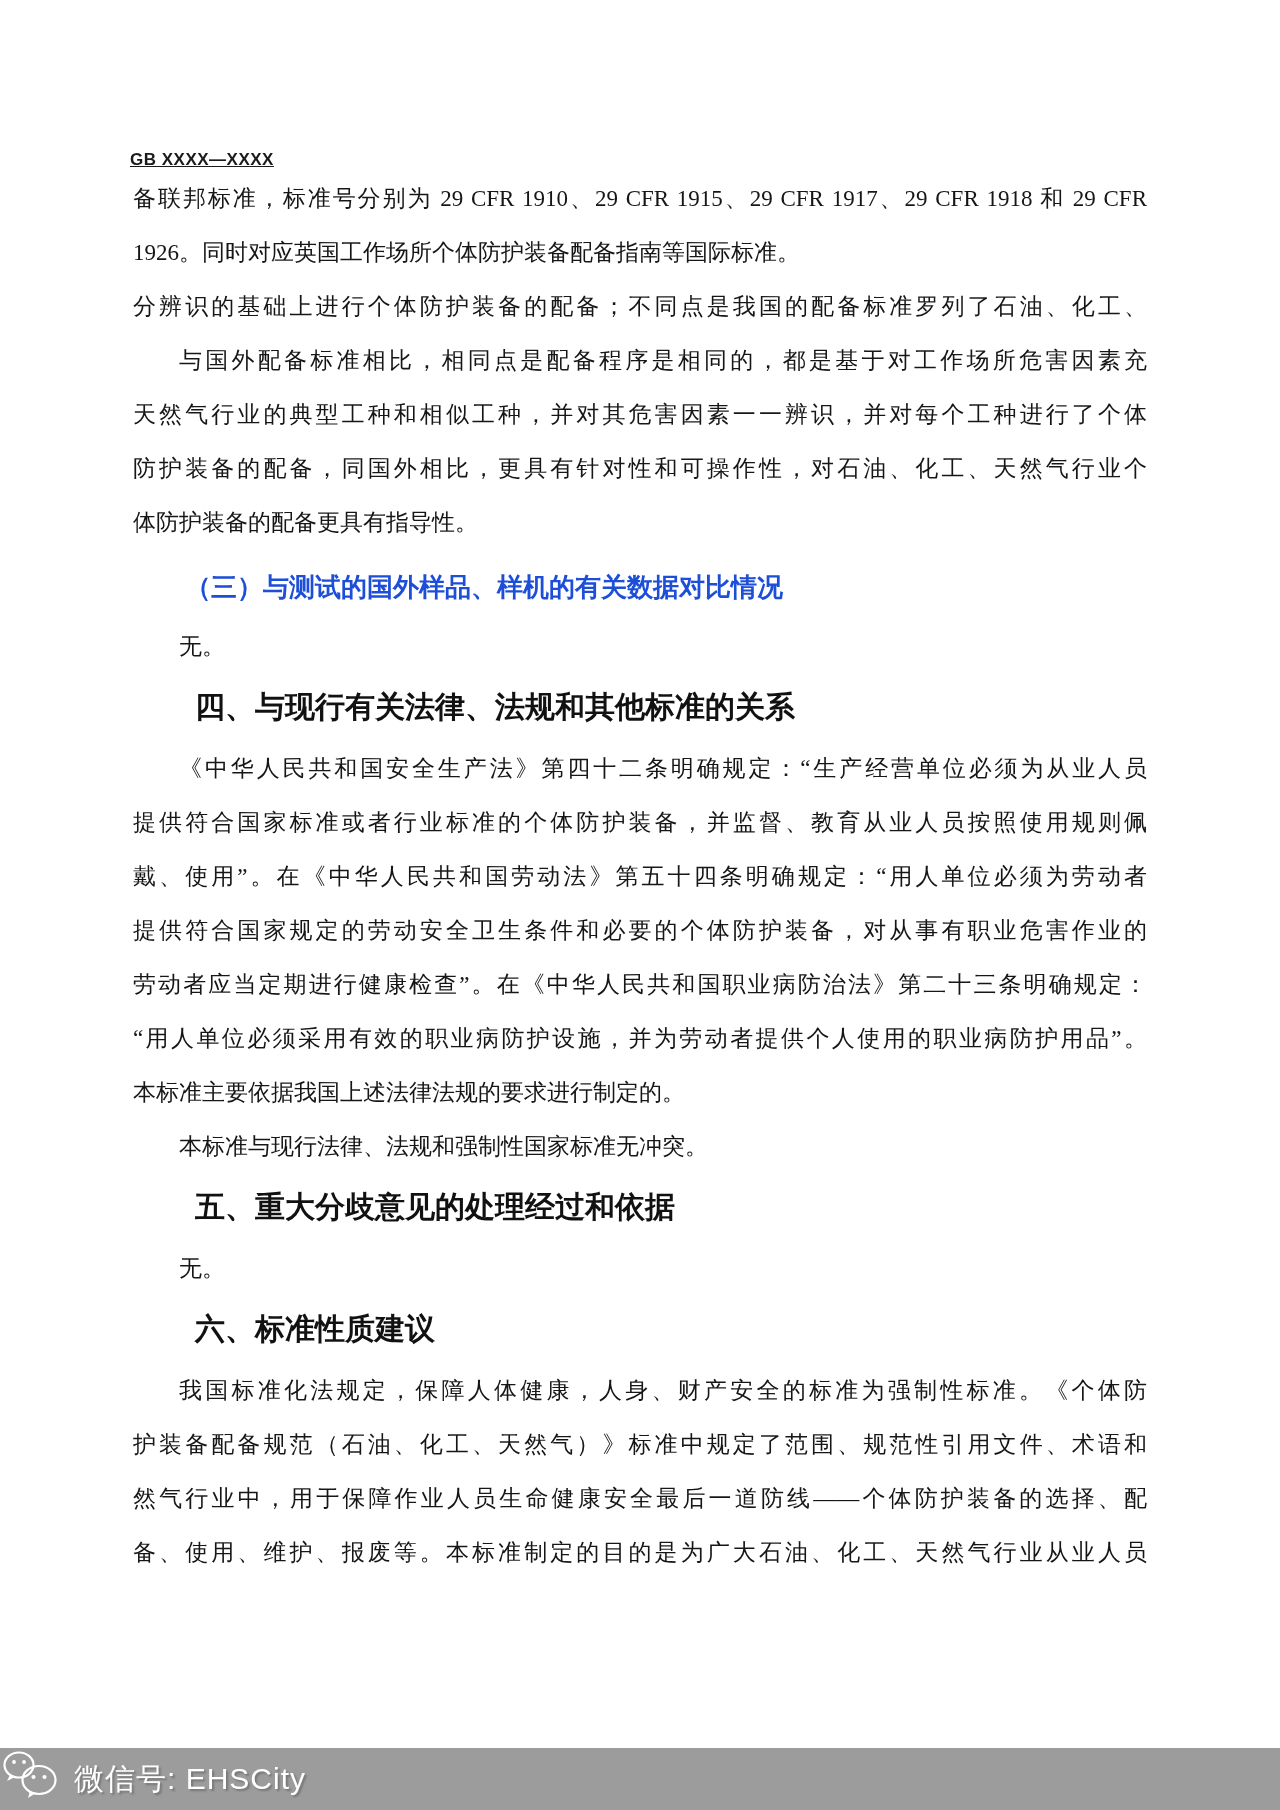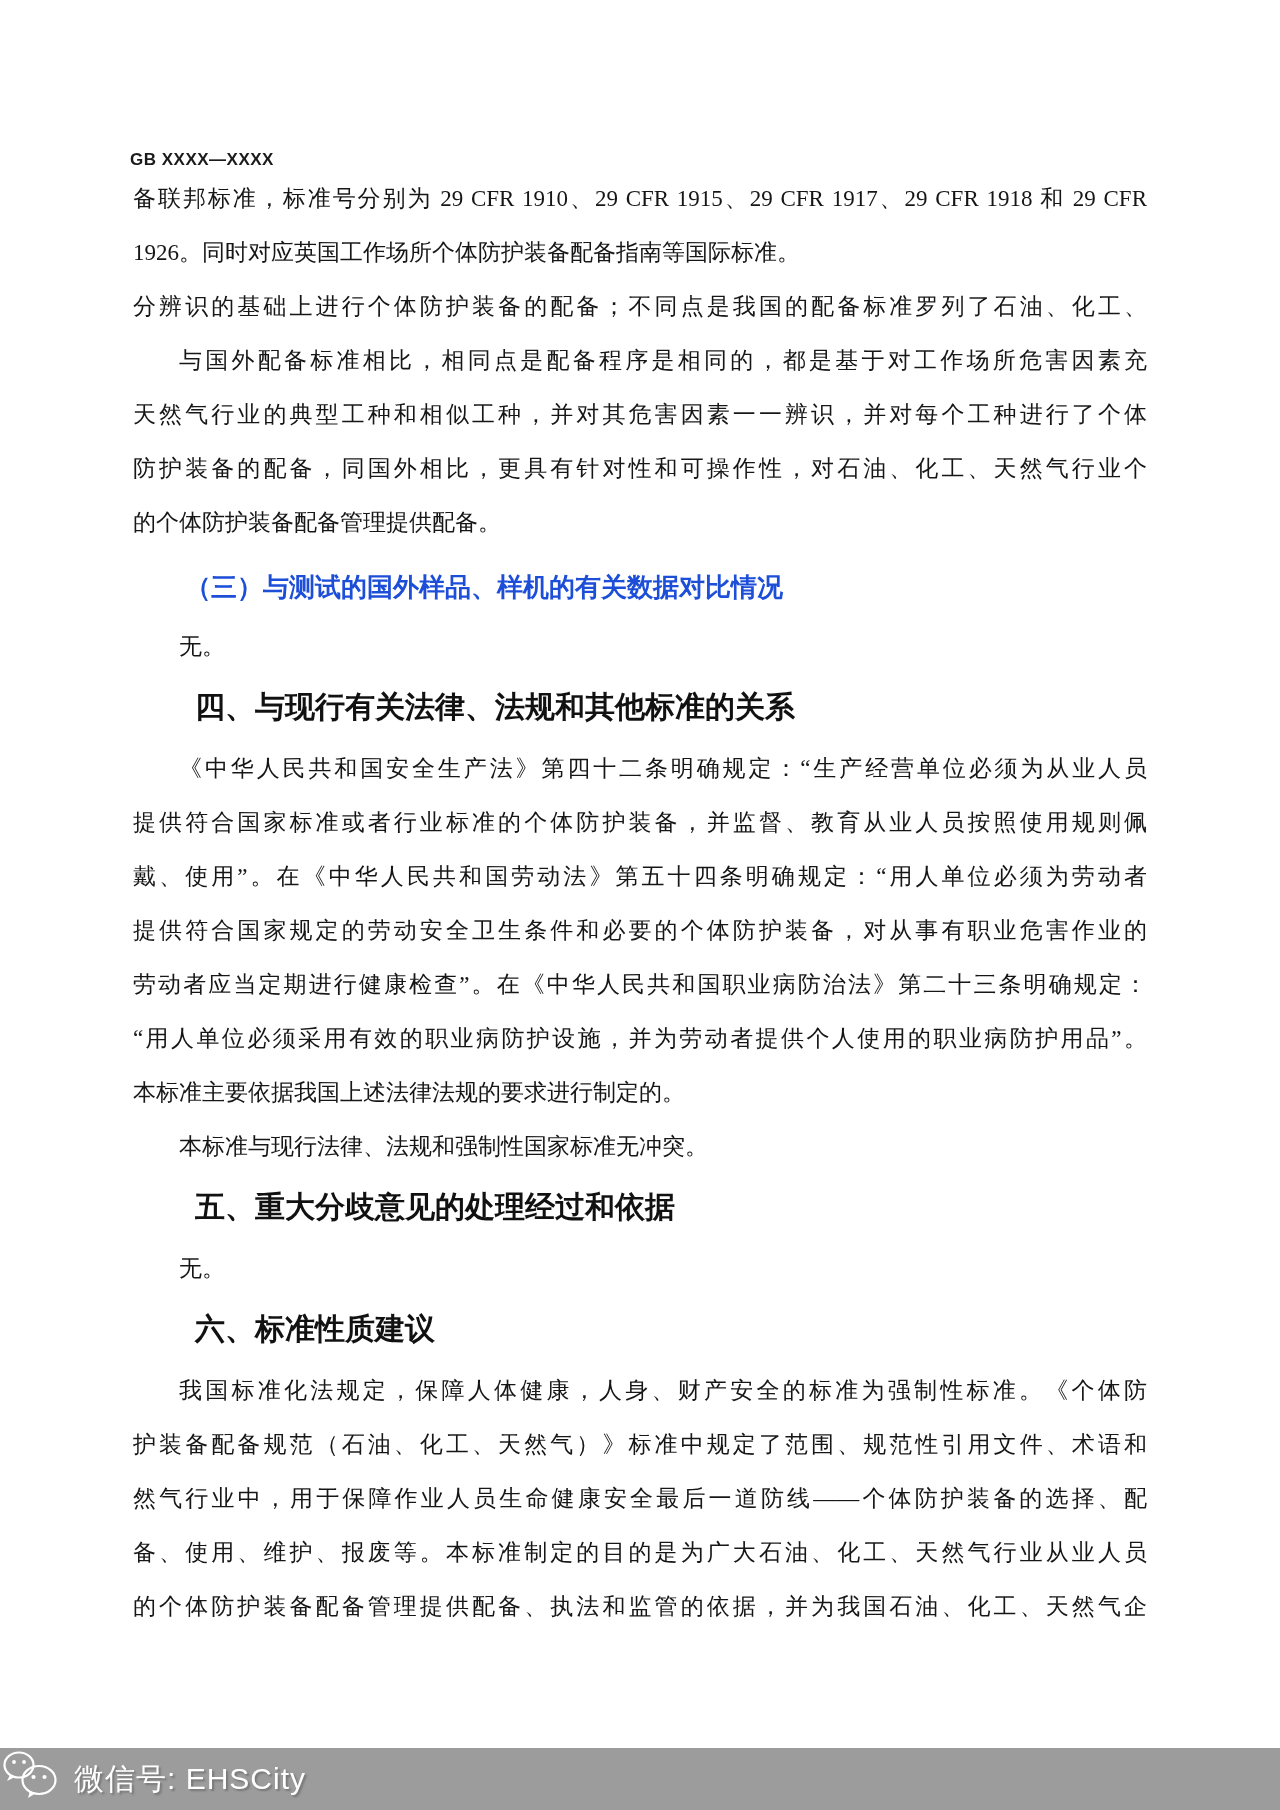--- a/index.html
+++ b/index.html
@@ -12,20 +12,21 @@
     color: #151515;
   }
   .doc-header {
     position: absolute;
     left: 130px; top: 150px;
     font-family: "Liberation Sans", "DejaVu Sans", sans-serif;
     font-size: 17px;
     font-weight: 600;
     letter-spacing: 0.5px;
     color: #1b1b1b;
+    text-decoration: underline;
   }
   .document-body {
     position: absolute;
     left: 129px; top: 170px;
     width: 1022px;
   }
   .blk { margin: 4px; }
   .line {
     font-size: 23px;
     height: 50px;
@@ -90,40 +91,39 @@
 <div class="doc-header">GB XXXX—XXXX</div>
 
 <div class="document-body">
 
 <div class="blk line">备联邦标准，标准号分别为 29 CFR 1910、29 CFR 1915、29 CFR 1917、29 CFR 1918 和 29 CFR</div>
     <div class="blk line end">1926。同时对应英国工作场所个体防护装备配备指南等国际标准。</div>
     <div class="blk line">分辨识的基础上进行个体防护装备的配备；不同点是我国的配备标准罗列了石油、化工、</div>
     <div class="blk line ind">与国外配备标准相比，相同点是配备程序是相同的，都是基于对工作场所危害因素充</div>
     <div class="blk line">天然气行业的典型工种和相似工种，并对其危害因素一一辨识，并对每个工种进行了个体</div>
     <div class="blk line">防护装备的配备，同国外相比，更具有针对性和可操作性，对石油、化工、天然气行业个</div>
-    <div class="blk line end">的个体防护装备配备管理提供配备。</div>
+    <div class="blk line end">体防护装备的配备更具有指导性。</div>
     <div class="blk h3">（三）与测试的国外样品、样机的有关数据对比情况</div>
     <div class="blk line end ind">无。</div>
     <div class="blk h2">四、与现行有关法律、法规和其他标准的关系</div>
     <div class="blk line ind">《中华人民共和国安全生产法》第四十二条明确规定：“生产经营单位必须为从业人员</div>
     <div class="blk line">提供符合国家标准或者行业标准的个体防护装备，并监督、教育从业人员按照使用规则佩</div>
     <div class="blk line">戴、使用”。在《中华人民共和国劳动法》第五十四条明确规定：“用人单位必须为劳动者</div>
     <div class="blk line">提供符合国家规定的劳动安全卫生条件和必要的个体防护装备，对从事有职业危害作业的</div>
     <div class="blk line">劳动者应当定期进行健康检查”。在《中华人民共和国职业病防治法》第二十三条明确规定：</div>
     <div class="blk line">“用人单位必须采用有效的职业病防护设施，并为劳动者提供个人使用的职业病防护用品”。</div>
     <div class="blk line end">本标准主要依据我国上述法律法规的要求进行制定的。</div>
     <div class="blk line end ind">本标准与现行法律、法规和强制性国家标准无冲突。</div>
     <div class="blk h2">五、重大分歧意见的处理经过和依据</div>
     <div class="blk line end ind">无。</div>
     <div class="blk h2">六、标准性质建议</div>
     <div class="blk line ind">我国标准化法规定，保障人体健康，人身、财产安全的标准为强制性标准。《个体防</div>
     <div class="blk line">护装备配备规范（石油、化工、天然气）》标准中规定了范围、规范性引用文件、术语和</div>
     <div class="blk line">然气行业中，用于保障作业人员生命健康安全最后一道防线——个体防护装备的选择、配</div>
     <div class="blk line">备、使用、维护、报废等。本标准制定的目的是为广大石油、化工、天然气行业从业人员</div>
-    <div class="blk line">的个体防护装备配备管理提供配备、执法和监管的依据，并为我国石油、化工、天然气企</div>
   </div>
 
 <div class="footer-bar" style="background: rgb(156, 156, 156);">
   <span class="wechat-icon">
     <svg width="62" height="50" viewBox="0 0 62 50">
       <g fill="none" stroke="#ffffff" stroke-width="2.2">
         <ellipse cx="19" cy="15" rx="14.5" ry="12.5"></ellipse>
         <path d="M10 25 L7 31 L15 27" fill="#ffffff" stroke="none"></path>
         <ellipse cx="39" cy="30" rx="16.5" ry="14"></ellipse>
         <path d="M30 41 L28 48 L36 43" fill="#ffffff" stroke="none"></path>

